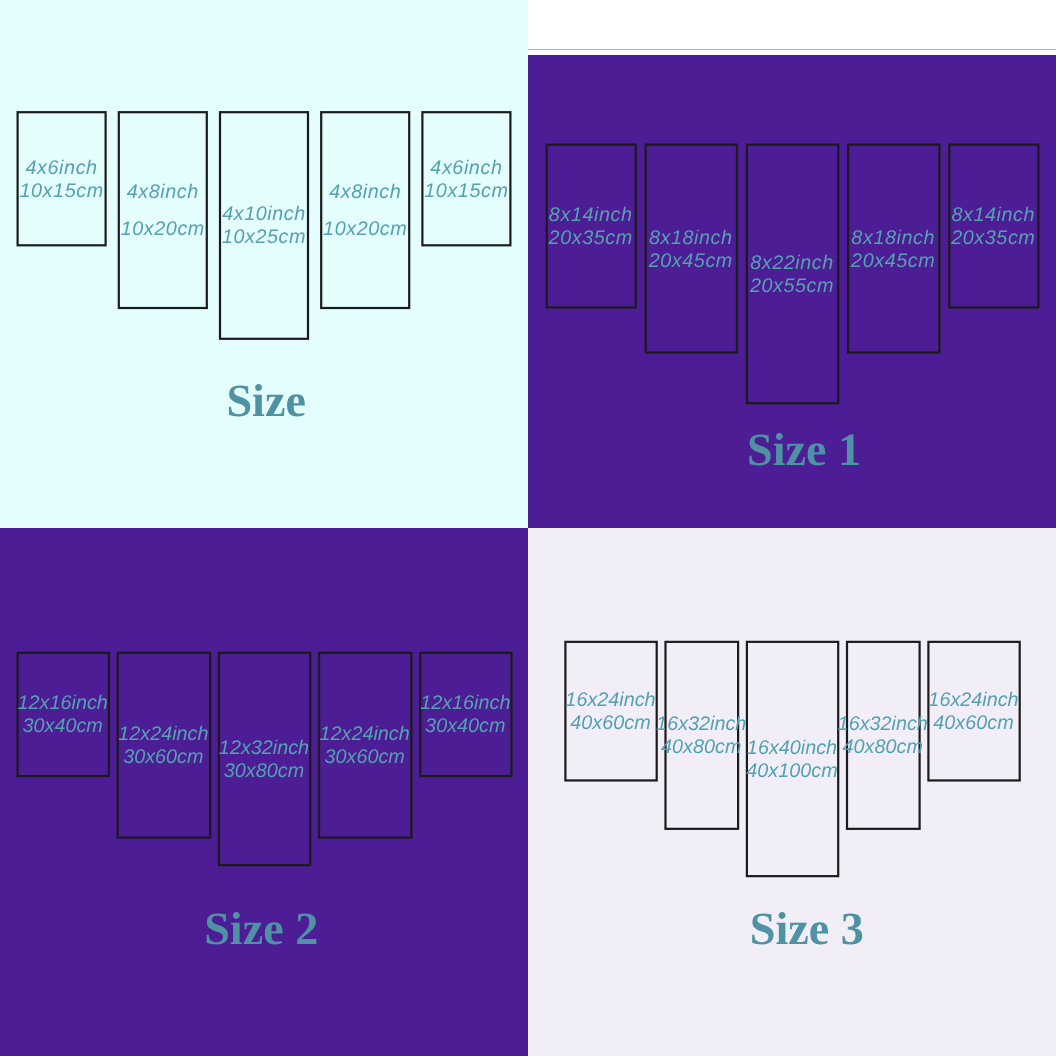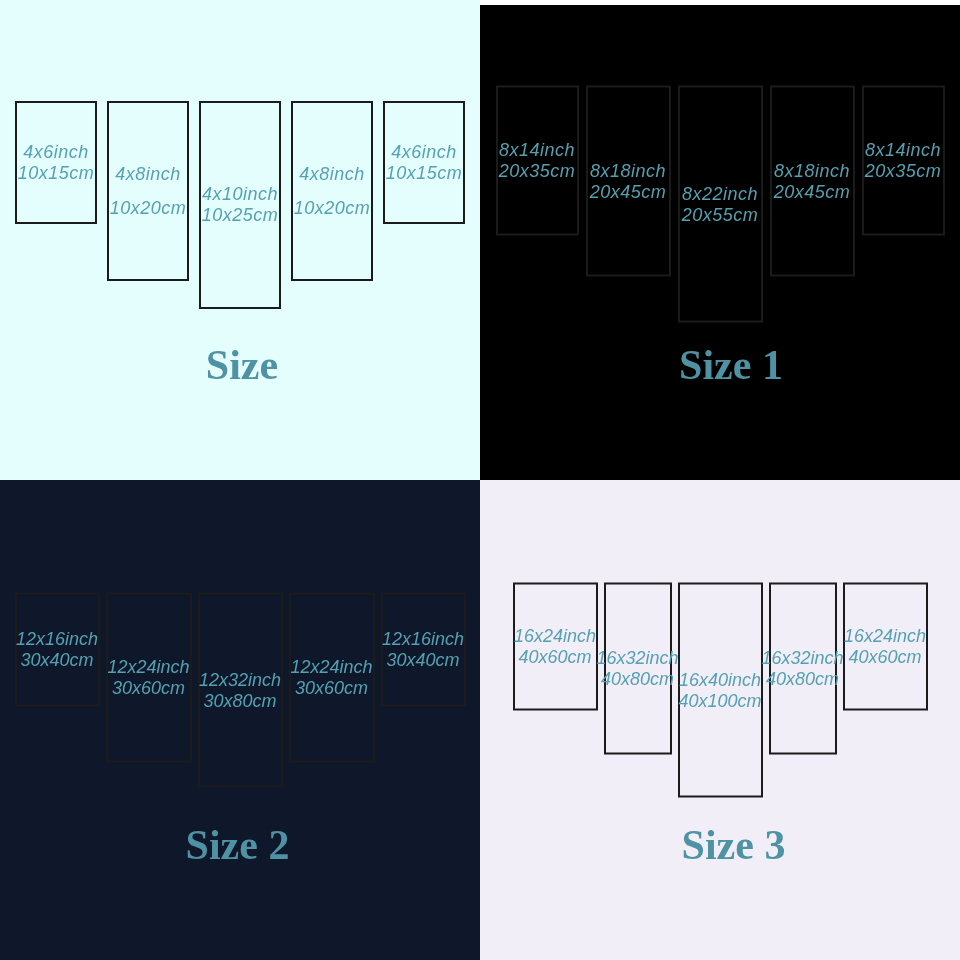--- a/index.html
+++ b/index.html
@@ -91,21 +91,21 @@
         <span>10x20cm</span>
       </div>
       <div class="panel" style="border-color: rgb(27, 27, 27); color: rgb(85, 161, 177);">
         <span>4x6inch</span>
         <span>10x15cm</span>
       </div>
     </div>
     <div class="title" style="color: rgb(78, 146, 163);">Size</div>
   </div>
 
-  <div class="quadrant q1" style="background: #000000;">
+  <div class="quadrant q1" style="background: #4c1d95; margin-top: 45px;">
     <div class="white-strip"></div>
     <div class="panels">
       <div class="panel" style="border-color: rgb(27, 27, 27); color: rgb(85, 161, 177);">
         <span>8x14inch</span>
         <span>20x35cm</span>
       </div>
       <div class="panel" style="border-color: rgb(27, 27, 27); color: rgb(85, 161, 177);">
         <span>8x18inch</span>
         <span>20x45cm</span>
       </div>
@@ -118,21 +118,21 @@
         <span>20x45cm</span>
       </div>
       <div class="panel" style="border-color: rgb(27, 27, 27); color: rgb(85, 161, 177);">
         <span>8x14inch</span>
         <span>20x35cm</span>
       </div>
     </div>
     <div class="title" style="color: rgb(78, 146, 163);">Size 1</div>
   </div>
 
-  <div class="quadrant q2" style="background: #0f172a;">
+  <div class="quadrant q2" style="background: #4c1d95;">
     <div class="panels">
       <div class="panel" style="border-color: rgb(27, 27, 27); color: rgb(85, 161, 177);">
         <span>12x16inch</span>
         <span>30x40cm</span>
       </div>
       <div class="panel" style="border-color: rgb(27, 27, 27); color: rgb(85, 161, 177);">
         <span>12x24inch</span>
         <span>30x60cm</span>
       </div>
       <div class="panel" style="border-color: rgb(27, 27, 27); color: rgb(85, 161, 177);">

